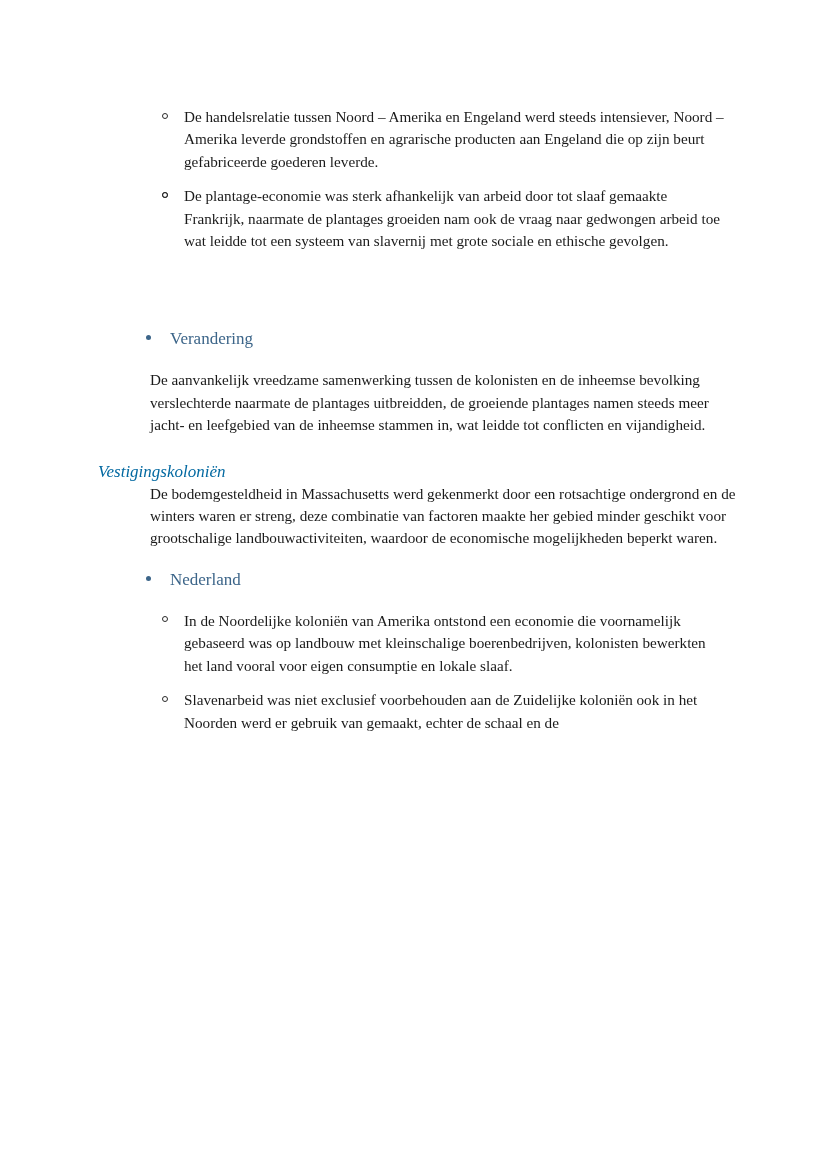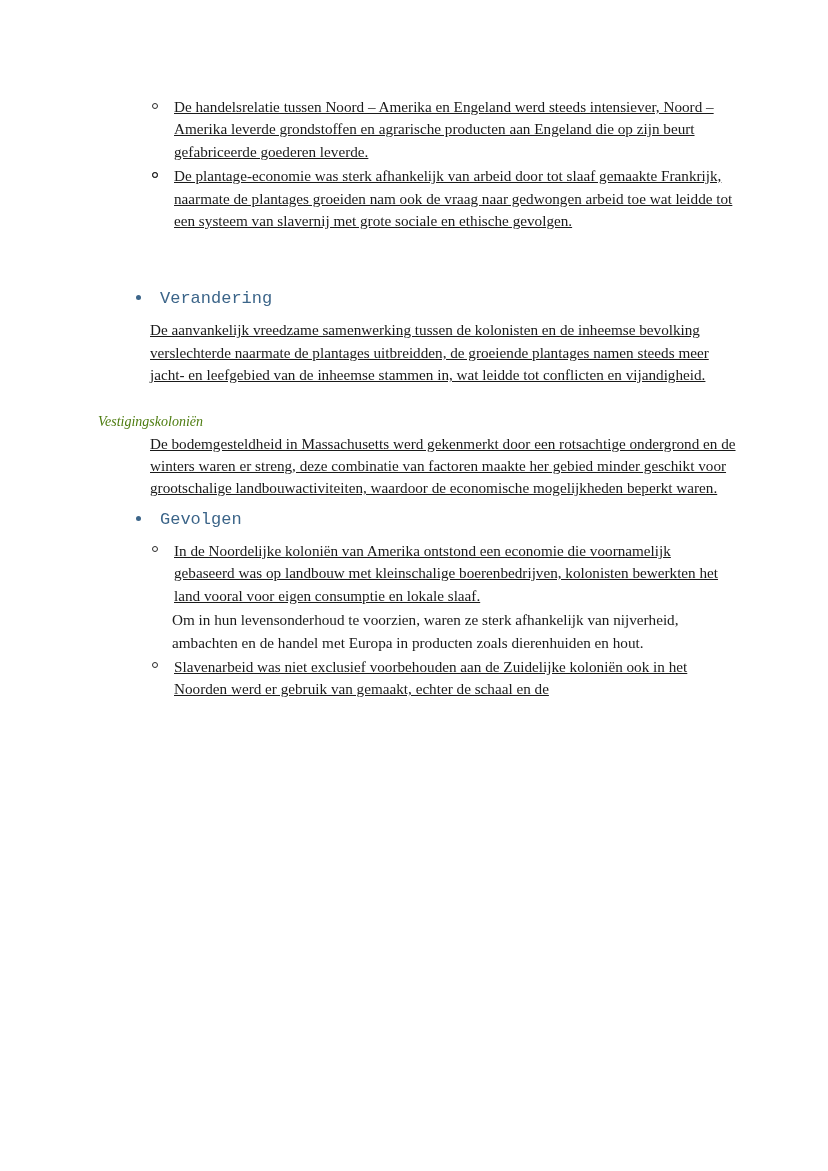--- a/index.html
+++ b/index.html
@@ -37,22 +37,21 @@
     line-height: 22.4px;
     text-align: left;
     margin: 0;
     color: #1a1a1a;
   }
 
   
   .lvl1 {
     position: relative;
     padding-left: 56px;   
-    margin: 8px;
-    font-family: Liberation Mono, monospace;
+    margin: 18px;
   }
   .lvl1 > .marker-disc {
     position: absolute;
     left: 32px;
     top: 8px;
     width: 5px;
     height: 5px;
     border-radius: 50%;
     background: #3c6589;
   }
@@ -60,49 +59,47 @@
     font-size: 17px;
     line-height: 24px;
     color: #3c6589;
     margin: 0;
   }
 
   
   .lvl2 {
     position: relative;
     padding-left: 76px;   
-    margin: 2px;
-    text-decoration: underline;
+    margin: 12px;
   }
   .lvl2 > .marker-circle {
     position: absolute;
     left: 54px;
     top: 6.5px;
     width: 6px;
     height: 6px;
     border-radius: 50%;
     border: 1px solid #2b2b2b;
     box-sizing: border-box;
   }
 
   
   .lvl1-body {
     padding-left: 54px;
-    text-decoration: underline;
   }
   
   .lvl2-body {
     padding-left: 76px;
   }
 
   .section-heading {
-    font-size: 14px;
+    font-size: 17px;
     line-height: 23px;
     font-style: italic;
-    color: #4d7c0f;
+    color: #0369a1;
     padding-left: 2px;
     margin: 0;
   }
 
   .gap-lg { height: 45px; }
   .gap-md { height: 23px; }
 </style>
 </head>
 <body>
 
@@ -144,29 +141,28 @@
 
     <div>
 
       <p class="section-heading">Vestigingskoloniën</p>
 
 
       <p class="para lvl1-body">De bodemgesteldheid in Massachusetts werd gekenmerkt door een rotsachtige ondergrond en de winters waren er streng, deze combinatie van factoren maakte her gebied minder geschikt voor grootschalige landbouwactiviteiten, waardoor de economische mogelijkheden beperkt waren.</p>
 
       <div class="lvl1">
         <span class="marker-disc"></span>
-        <p class="lvl1-label">Gevolgen</p>
+        <p class="lvl1-label">Nederland</p>
       </div>
 
       <div class="lvl2">
         <span class="marker-circle"></span>
         <p class="para">In de Noordelijke koloniën van Amerika ontstond een economie die voornamelijk gebaseerd was op landbouw met kleinschalige boerenbedrijven, kolonisten bewerkten het land vooral voor eigen consumptie en lokale slaaf.</p>
       </div>
 
-      <p class="para lvl2-body">Om in hun levensonderhoud te voorzien, waren ze sterk afhankelijk van nijverheid, ambachten en de handel met Europa in producten zoals dierenhuiden en hout.</p>
 
       <div class="lvl2">
         <span class="marker-circle"></span>
         <p class="para">Slavenarbeid was niet exclusief voorbehouden aan de Zuidelijke koloniën ook in het Noorden werd er gebruik van gemaakt, echter de schaal en de</p>
       </div>
 
     </div>
 
   </div>
 </div>

